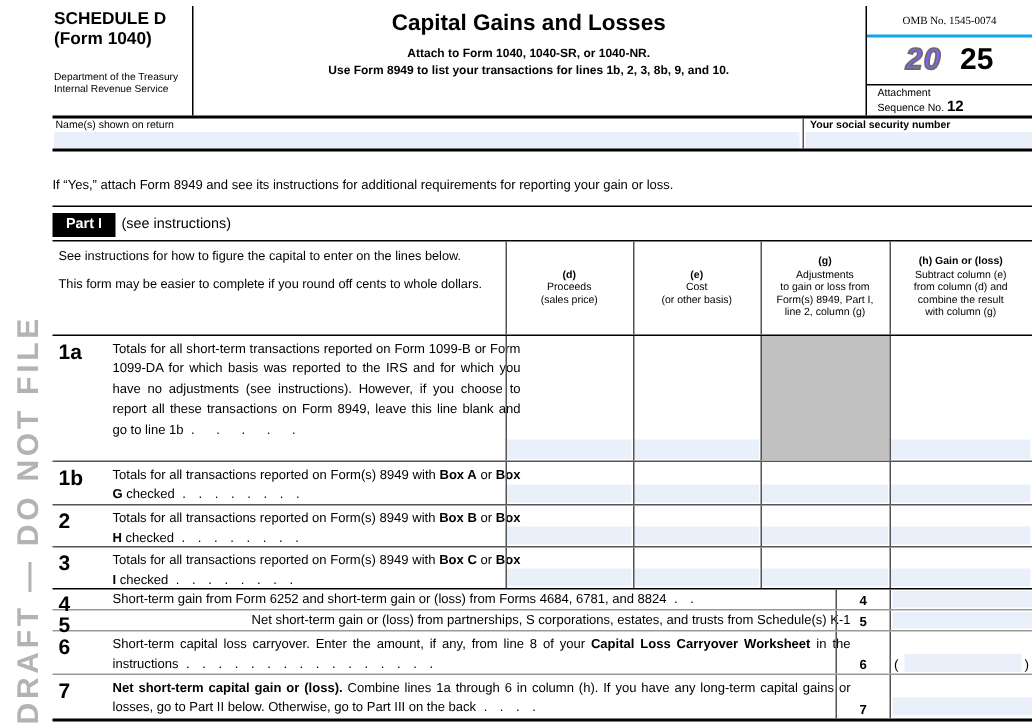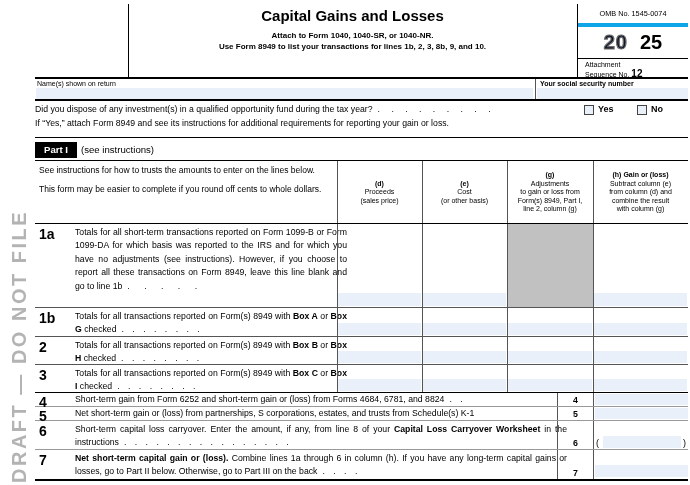--- a/index.html
+++ b/index.html
@@ -19,23 +19,23 @@
   .hline2 { position:absolute; left:35px; width:653px; height:2px; background:#000; }
   .hline1 { position:absolute; left:35px; width:653px; height:1px; background:#000; }
   
   .hdr-left { position:absolute; left:36px; top:7px; width:88px; }
   .sched { font-size:11.5px; font-weight:bold; line-height:13px; }
   .agency { font-size:6.8px; line-height:8px; margin-top:15px; }
   .hdr-center { position:absolute; left:130px; top:7px; width:445px; text-align:center; }
   .hdr-center h1 { font-size:15px; font-weight:bold; margin:0 0 7px 0; }
   .sub { font-size:8px; font-weight:bold; line-height:10.5px; }
   .hdr-right { position:absolute; left:577px; top:4px; width:111px; height:73px; border-left:1px solid #000; box-sizing:border-box; }
-  .omb-row { height:19px; border-bottom:4px solid #0ea5e9; display:flex; align-items:center; justify-content:center; font-size:7.3px; }
+  .omb-row { height:19px; border-bottom:2px solid #0ea5e9; display:flex; align-items:center; justify-content:center; font-size:7.3px;font-family:Liberation Serif, serif; }
   .year-row { height:31px; border-bottom:1px solid #000; display:flex; align-items:center; justify-content:center; font-size:20px; }
-  .yr-o { color:#0f172a; -webkit-text-stroke:1.2px #6b6b6b; font-weight:bold; letter-spacing:1px; }
+  .yr-o { color:#8b5cf6; -webkit-text-stroke:1.2px #6b6b6b; font-weight:bold; letter-spacing:1px;font-style:italic; }
   .yr-b { font-weight:800;margin-left:12px; }
   .attach-row { padding:2px 0 0 7px; font-size:7px; line-height:8.5px; }
   .att-no { font-size:10px; font-weight:bold; }
   
   .name-label { position:absolute; left:37px; top:80px; font-size:7px; }
   .ssn-label { position:absolute; left:540px; top:80px; font-size:7px; font-weight:bold; }
   .fld { position:absolute; background:#e9f0fa; }
   
   .question { position:absolute; left:35px; top:104px; width:653px; font-size:8.7px; line-height:11px; }
   .qdots { word-spacing:9px; padding-left:5px; }
@@ -68,20 +68,28 @@
   .amtcell { position:absolute; left:558px; width:95px; top:0; bottom:0; border-left:1px solid #555; box-sizing:border-box; }
   .paren { position:absolute; bottom:1px; font-size:9px; }
 </style>
 </head>
 <body>
 
 <div class="page">
 
   <div class="watermark">DRAFT — DO NOT FILE</div>
 
+  <div class="hdr-left">
+    <div class="sched">SCHEDULE D</div>
+    <div class="sched">(Form 1040)</div>
+    <div class="agency">
+      <div>Department of the Treasury</div>
+      <div>Internal Revenue Service</div>
+    </div>
+  </div>
 
   <div class="vline" style="left:128px;top:4px;height:73px"></div>
 
   <div class="hdr-center">
     <h1>Capital Gains and Losses</h1>
     <div class="sub">Attach to Form 1040, 1040-SR, or 1040-NR.</div>
     <div class="sub">Use Form 8949 to list your transactions for lines 1b, 2, 3, 8b, 9, and 10.</div>
   </div>
 
   <div class="hdr-right">
@@ -98,44 +106,33 @@
 
   <div class="hline2" style="top:77px"></div>
 
   <div class="name-label">Name(s) shown on return</div>
   <div class="fld" style="left:36px;top:88px;width:497px;height:11px"></div>
   <div class="vline" style="left:535px;top:79px;height:20px;background:#555"></div>
   <div class="ssn-label">Your social security number</div>
   <div class="fld" style="left:537px;top:88px;width:151px;height:11px"></div>
   <div class="hline2" style="top:99px"></div>
 
-  <div class="question">
-    <span>Did you dispose of any investment(s) in a qualified opportunity fund during the tax year?</span><span class="qdots">. . . . . . . . .</span>
-    <span class="cbgroup" style="left:549px">
-      <span class="cbox"></span>
-      <span>Yes</span>
-    </span>
-    <span class="cbgroup" style="left:602px">
-      <span class="cbox"></span>
-      <span>No</span>
-    </span>
-  </div>
   <div class="qline2">If “Yes,” attach Form 8949 and see its instructions for additional requirements for reporting your gain or loss.</div>
   <div class="hline1" style="top:137px;background:#000"></div>
 
   <div class="part-row">
     <span class="part-badge">Part I</span>
     <span class="part-note">(see instructions)</span>
   </div>
 
   <div class="tbl">
 
     <div class="trow" style="top:0;height:63px;border-bottom-color:#000">
       <div class="hdr-intro">
-        <div>See instructions for how to trusts the amounts to enter on the lines below.</div>
+        <div>See instructions for how to figure the capital to enter on the lines below.</div>
         <div class="p2">This form may be easier to complete if you round off cents to whole dollars.</div>
       </div>
       <div class="colhead" style="left:302px;width:85px">
         <b>(d)</b>
         <span class="pre">Proceeds
 (sales price)</span>
       </div>
       <div class="colhead" style="left:387px;width:85px">
         <b>(e)</b>
         <span class="pre">Cost
@@ -217,21 +214,21 @@
       <div class="rnum" style="top:1px">4</div>
       <div class="rtext" style="top:1px;width:492px;text-align:left"><span>Short-term gain from Form 6252 and short-term gain or (loss) from Forms 4684, 6781, and 8824</span><span class="dots">. .</span></div>
       <div class="numbox">4</div>
       <div class="amtcell">
         <div class="fld" style="left:1px;top:1px;width:93px;height:11px"></div>
       </div>
     </div>
 
     <div class="trow" style="top:246px;height:14px;border-bottom-color:#999">
       <div class="rnum" style="top:1px">5</div>
-      <div class="rtext" style="top:1px;width:492px;text-align:left"><span>Net short-term gain or (loss) from partnerships, S corporations, estates, and trusts from Schedule(s) K-1</span></div>
+      <div class="rtext" style="top:1px;width:492px;text-align:right"><span>Net short-term gain or (loss) from partnerships, S corporations, estates, and trusts from Schedule(s) K-1</span></div>
       <div class="numbox">5</div>
       <div class="amtcell">
         <div class="fld" style="left:1px;top:1px;width:93px;height:11px"></div>
       </div>
     </div>
 
     <div class="trow" style="top:260px;height:29px;border-bottom-color:#999">
       <div class="rnum">6</div>
       <div class="rtext" style="width:492px;line-height:12.6px"><span>Short-term capital loss carryover. Enter the amount, if any, from line 8 of your </span><b>Capital Loss Carryover Worksheet</b><span> in the instructions</span><span class="dots">. . . . . . . . . . . . . . . .</span></div>
       <div class="numbox">6</div>

